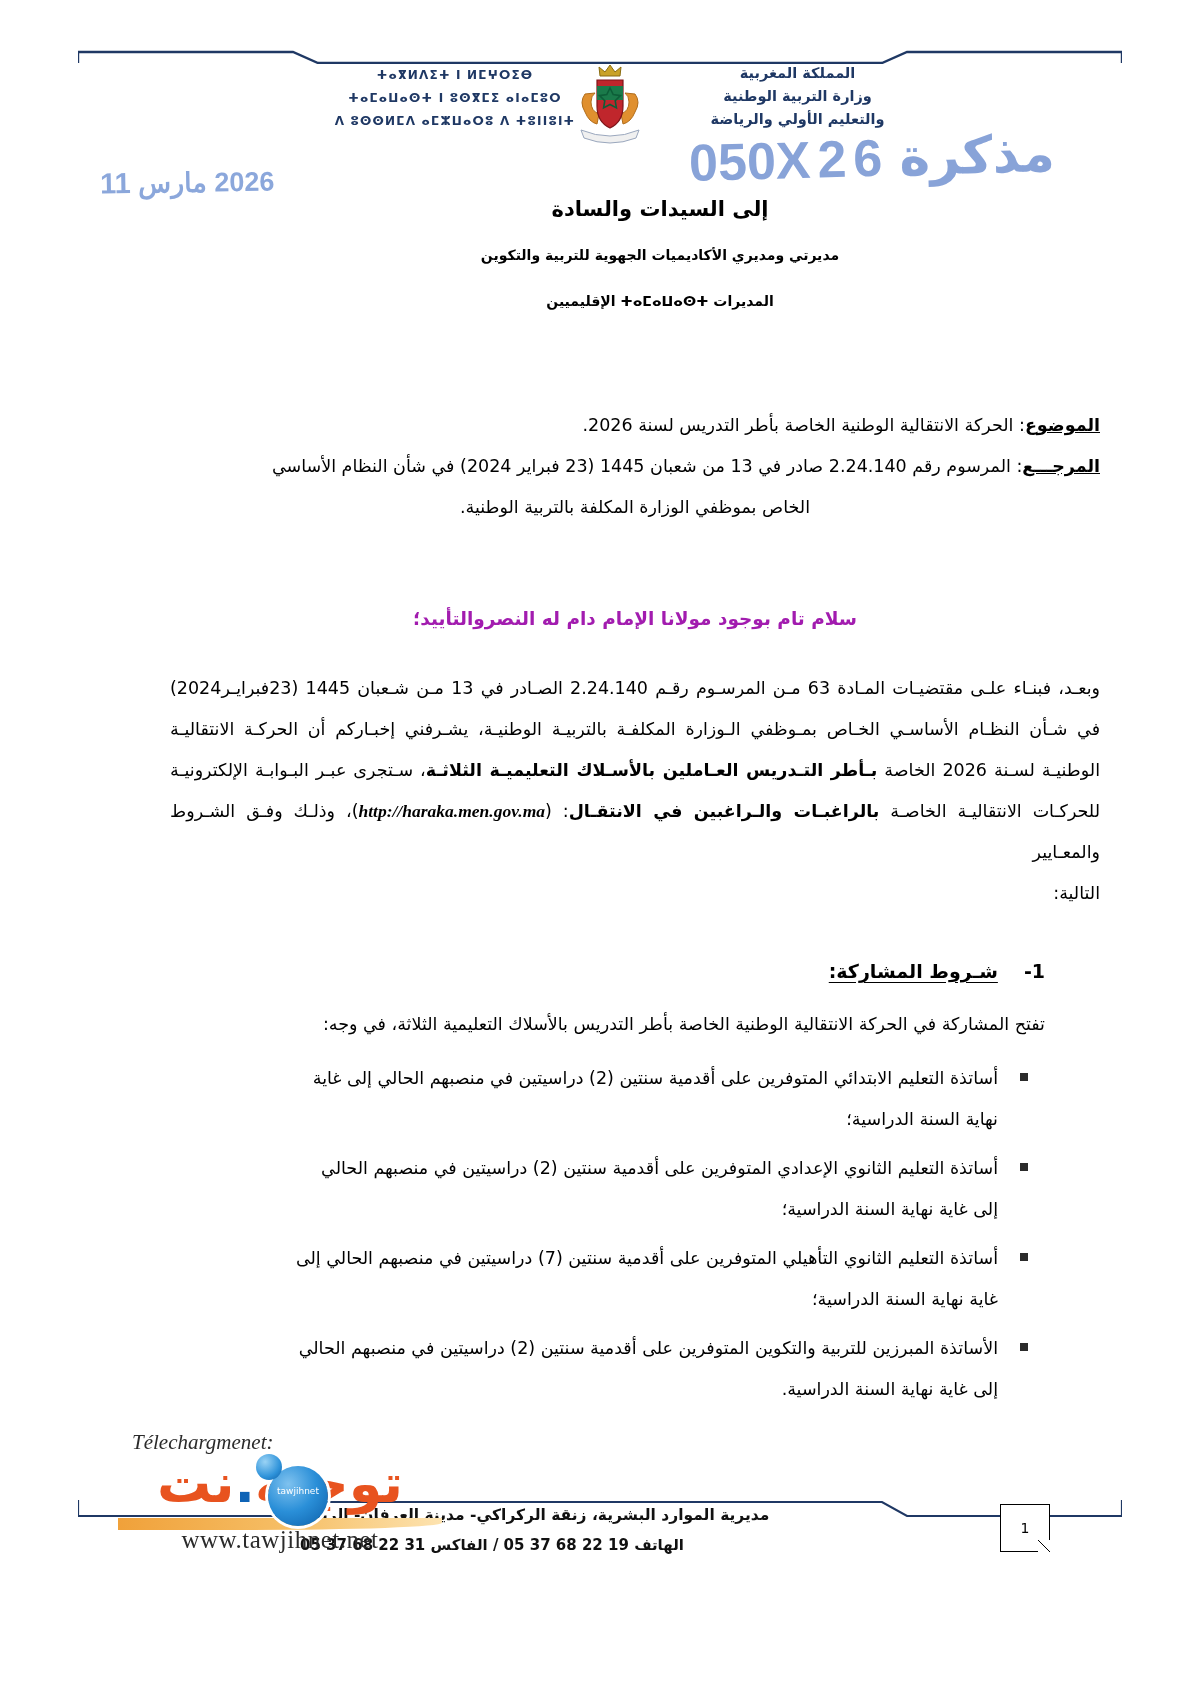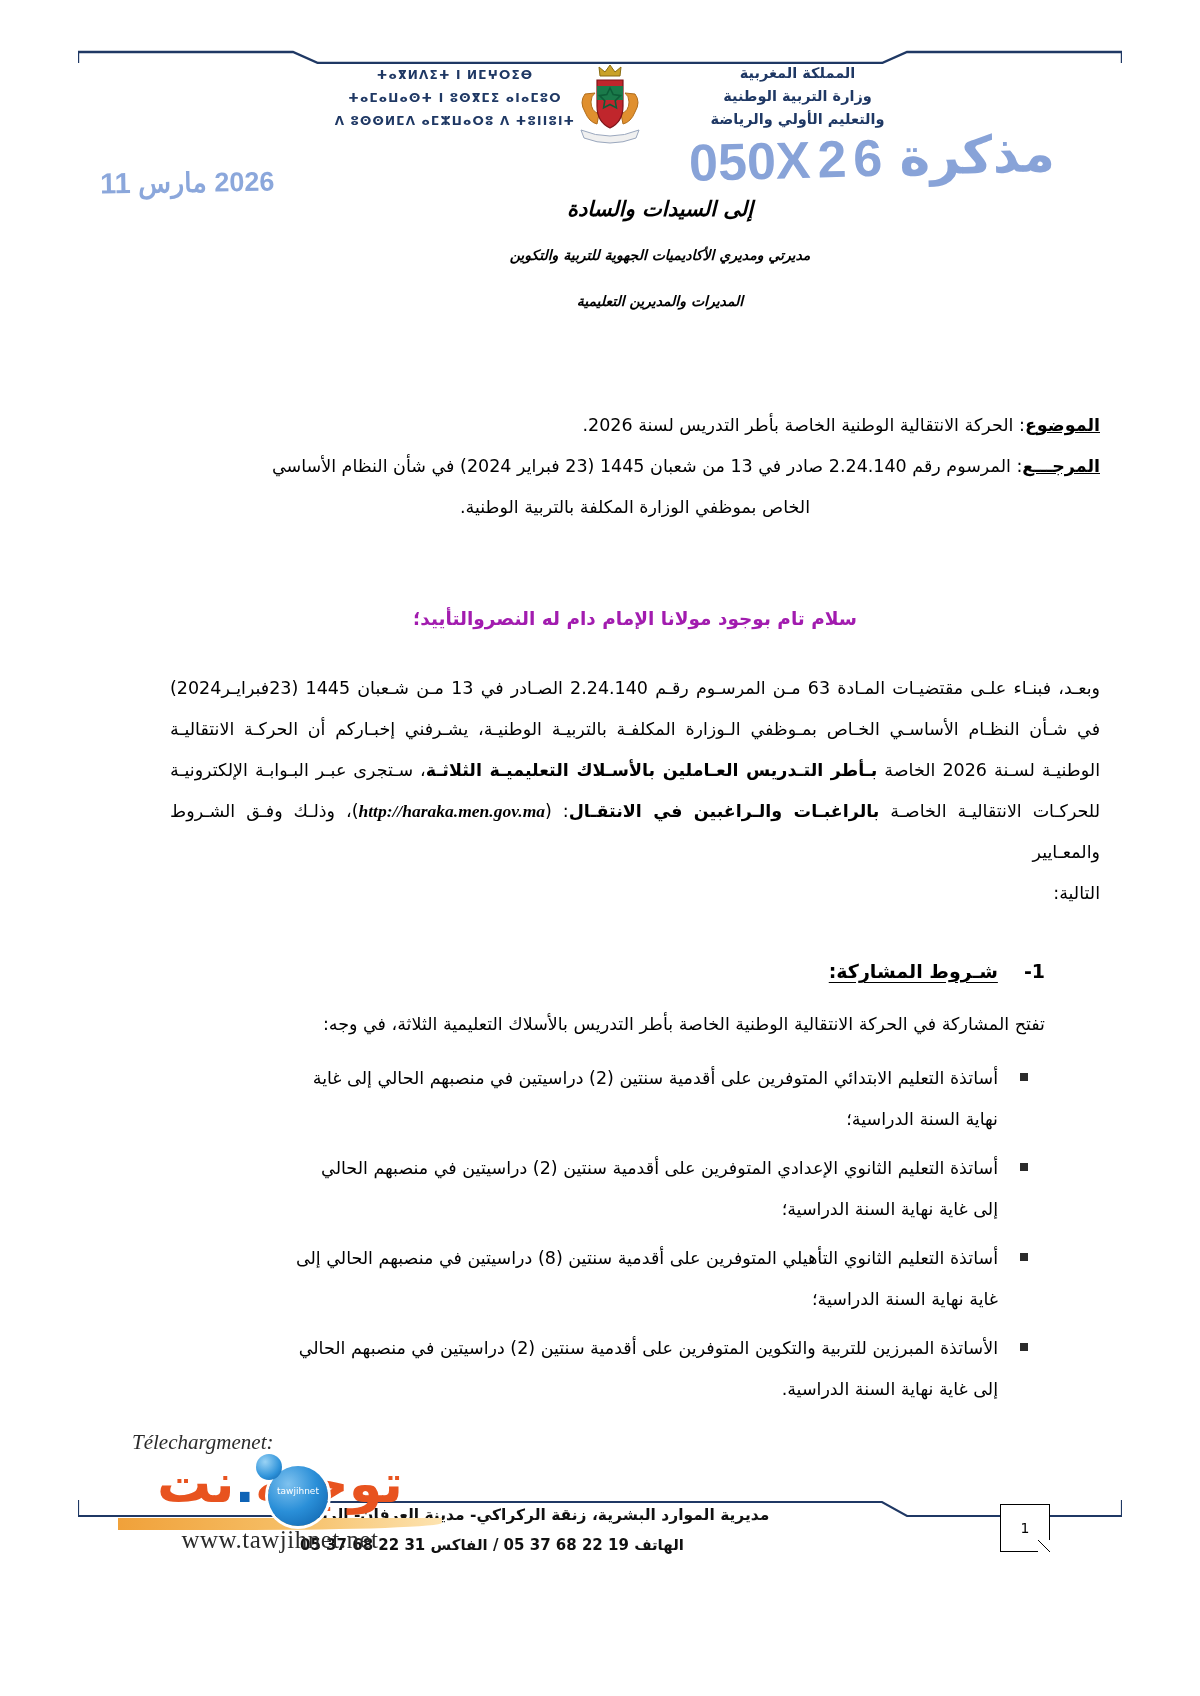--- a/index.html
+++ b/index.html
@@ -67,21 +67,21 @@
     letter-spacing:1px;direction:rtl;white-space:nowrap;
     transform:rotate(-1deg);opacity:.9;
   }
   .stamp-date .dd{font-size:29px;letter-spacing:4px;}
 
   
   .addressee{
     position:absolute;right:140px;top:186px;width:800px;
     text-align:center;direction:rtl;
     font-family:"DejaVu Sans", sans-serif;
-    font-weight:700;color:#000;font-style:italic;
+    font-weight:700;color:#000;
   }
   .addressee div{line-height:46px;font-size:14px;}
   .addressee div:first-child{font-size:21px;}
 
   
   .meta{
     position:absolute;right:100px;top:405px;width:930px;
     direction:rtl;text-align:justify;
     font-family:"DejaVu Sans", sans-serif;
     font-size:17.5px;line-height:41px;color:#000;
@@ -256,21 +256,21 @@
 
   <div class="stamp-date">
     <span>2026</span>
     <span>مارس</span>
     <span class="dd">11</span>
   </div>
 
   <div class="addressee">
     <div>إلى السيدات والسادة</div>
     <div>مديرتي ومديري الأكاديميات الجهوية للتربية والتكوين</div>
-    <div>المديرات والمديرين التعليمية</div>
+    <div>المديرات ⵜⴰⵎⴰⵡⴰⵙⵜ الإقليميين</div>
   </div>
 
   <div class="meta">
     <p>
       <span class="lbl">الموضوع</span><span>: الحركة الانتقالية الوطنية الخاصة بأطر التدريس لسنة 2026.</span>
     </p>
     <p class="ref">
       <span class="lbl">المرجـــع</span><span>: المرسوم رقم 2.24.140 صادر في 13 من شعبان 1445 (23 فبراير 2024) في شأن النظام الأساسي</span>
       <span class="cont">الخاص بموظفي الوزارة المكلفة بالتربية الوطنية.</span>
     </p>
@@ -297,21 +297,21 @@
         <span>أساتذة التعليم الابتدائي المتوفرين على أقدمية سنتين (2) دراسيتين في منصبهم الحالي إلى غاية</span>
         <span class="l2">نهاية السنة الدراسية؛</span>
       </li>
       <li>
         <span class="sq"></span>
         <span>أساتذة التعليم الثانوي الإعدادي المتوفرين على أقدمية سنتين (2) دراسيتين في منصبهم الحالي</span>
         <span class="l2">إلى غاية نهاية السنة الدراسية؛</span>
       </li>
       <li>
         <span class="sq"></span>
-        <span>أساتذة التعليم الثانوي التأهيلي المتوفرين على أقدمية سنتين (8) دراسيتين في منصبهم الحالي إلى</span>
+        <span>أساتذة التعليم الثانوي التأهيلي المتوفرين على أقدمية سنتين (7) دراسيتين في منصبهم الحالي إلى</span>
         <span class="l2">غاية نهاية السنة الدراسية؛</span>
       </li>
       <li>
         <span class="sq"></span>
         <span>الأساتذة المبرزين للتربية والتكوين المتوفرين على أقدمية سنتين (2) دراسيتين في منصبهم الحالي</span>
         <span class="l2">إلى غاية نهاية السنة الدراسية.</span>
       </li>
     </ul>
   </div>
 

